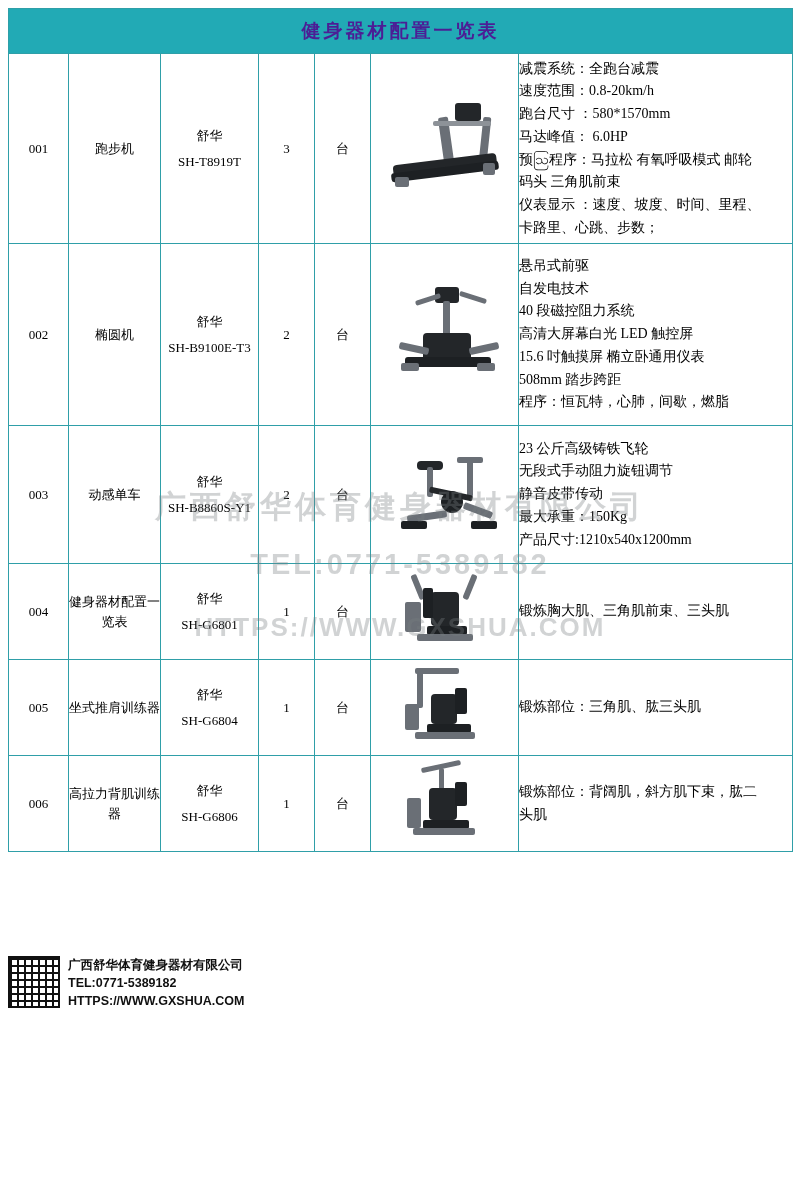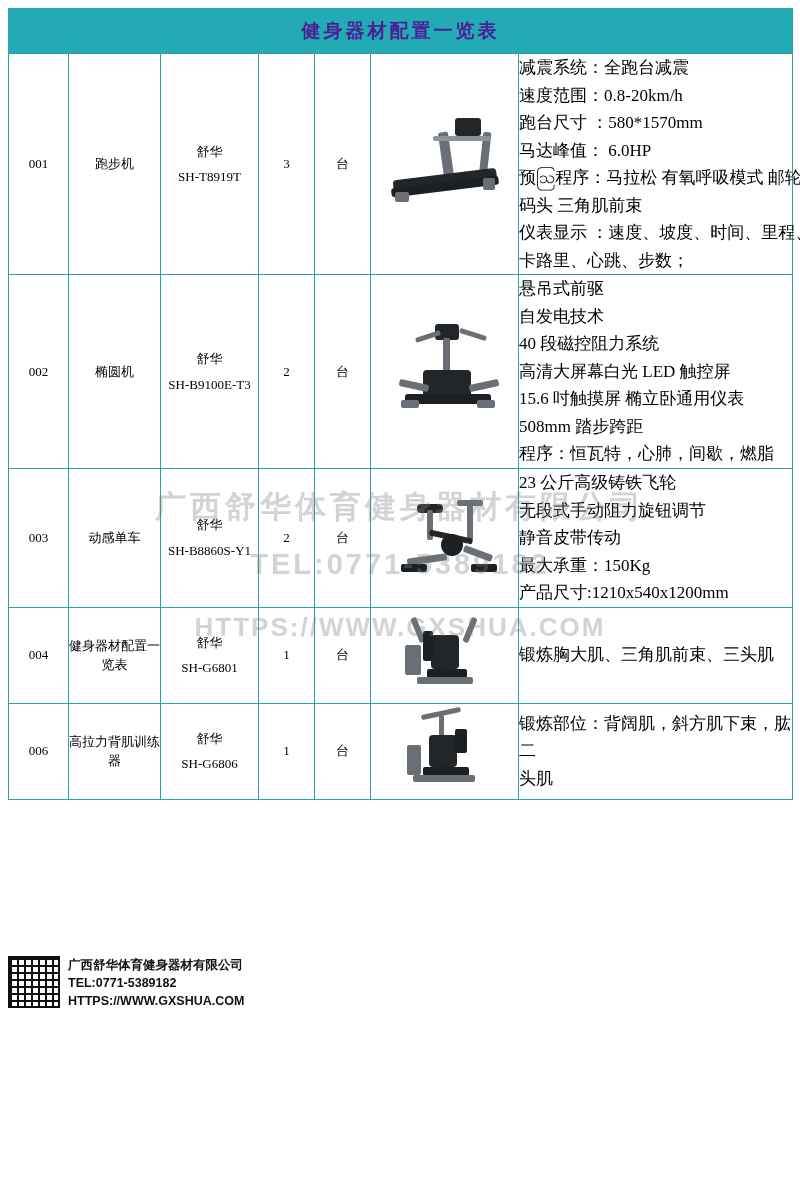--- a/index.html
+++ b/index.html
@@ -63,21 +63,21 @@
   td.c-name, td.c-model {
     font-size: 13px;
   }
   td.c-img {
     text-align: center;
     vertical-align: middle;
     padding: 4px 0;
   }
   td.c-note {
     vertical-align: middle;
-    font-size: 17px;
+    font-size: 14px;
     line-height: 1.62;
     padding: 6px 8px 6px 10px;
   }
   td.c-note.center {
     vertical-align: middle;
   }
   .note-line { white-space: nowrap; }
 
   
   .mach {
@@ -284,20 +284,45 @@
             <i class="gy" style="left:34px; top:34px; width:16px; height:30px"></i>
             <i class="sc" style="left:56px; top:58px; width:40px; height:9px"></i>
             <i class="gy" style="left:46px; top:66px; width:56px; height:7px"></i>
           </span>
         </td>
         <td class="c-note center">
           <div>锻炼胸大肌、三角肌前束、三头肌</div>
         </td>
       </tr>
 
+      <tr style="height:96px">
+        <td class="c-idx">005</td>
+        <td class="c-name">坐式推肩训练器</td>
+        <td class="c-model">
+          <div>舒华</div>
+          <div style="height:6px"></div>
+          <div>SH-G6804</div>
+        </td>
+        <td class="c-qty">1</td>
+        <td class="c-unit">台</td>
+        <td class="c-img">
+          <span class="mach" style="height:84px">
+            <i class="gy" style="left:46px; top:4px; width:6px; height:40px"></i>
+            <i class="gy" style="left:44px; top:4px; width:44px; height:6px"></i>
+            <i class="dk" style="left:60px; top:30px; width:26px; height:30px; border-radius:4px"></i>
+            <i class="sc" style="left:84px; top:24px; width:12px; height:26px"></i>
+            <i class="gy" style="left:34px; top:40px; width:14px; height:26px"></i>
+            <i class="sc" style="left:56px; top:60px; width:44px; height:9px"></i>
+            <i class="gy" style="left:44px; top:68px; width:60px; height:7px"></i>
+          </span>
+        </td>
+        <td class="c-note center">
+          <div>锻炼部位：三角肌、肱三头肌</div>
+        </td>
+      </tr>
 
       <tr style="height:96px">
         <td class="c-idx">006</td>
         <td class="c-name">高拉力背肌训练器</td>
         <td class="c-model">
           <div>舒华</div>
           <div style="height:6px"></div>
           <div>SH-G6806</div>
         </td>
         <td class="c-qty">1</td>

